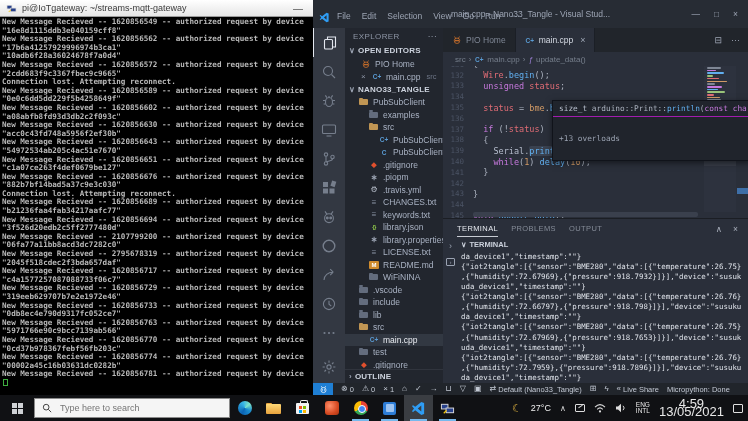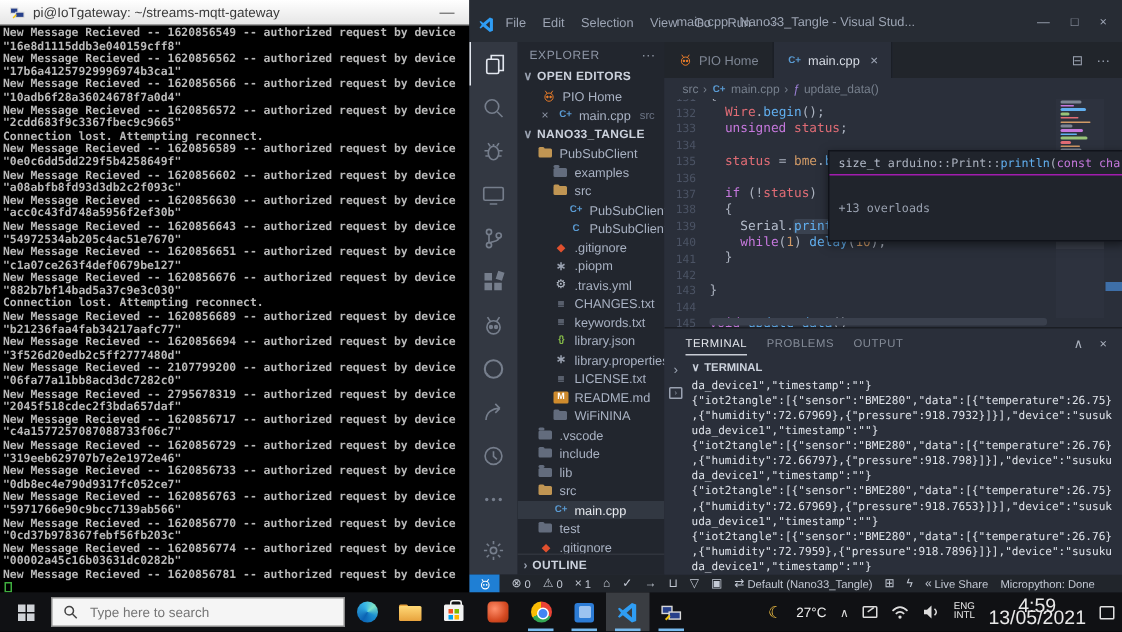--- a/index.html
+++ b/index.html
@@ -155,21 +155,20 @@
           </svg>
       </span>
       <span class="putty-title">pi@IoTgateway: ~/streams-mqtt-gateway</span>
       <span class="putty-min">—</span>
     </div>
     <div class="putty-body" id="putty-body">
         <div class="pline">New Message Recieved -- 1620856549 -- authorized request by device</div>
         <div class="pline">"16e8d1115ddb3e040159cff8"</div>
         <div class="pline">New Message Recieved -- 1620856562 -- authorized request by device</div>
         <div class="pline">"17b6a41257929996974b3ca1"</div>
-        <div class="pline">New Message Recieved -- 1620856566 -- authorized request by device</div>
         <div class="pline">"10adb6f28a36024678f7a0d4"</div>
         <div class="pline">New Message Recieved -- 1620856572 -- authorized request by device</div>
         <div class="pline">"2cdd683f9c3367fbec9c9665"</div>
         <div class="pline">Connection lost. Attempting reconnect.</div>
         <div class="pline">New Message Recieved -- 1620856589 -- authorized request by device</div>
         <div class="pline">"0e0c6dd5dd229f5b4258649f"</div>
         <div class="pline">New Message Recieved -- 1620856602 -- authorized request by device</div>
         <div class="pline">"a08abfb8fd93d3db2c2f093c"</div>
         <div class="pline">New Message Recieved -- 1620856630 -- authorized request by device</div>
         <div class="pline">"acc0c43fd748a5956f2ef30b"</div>

